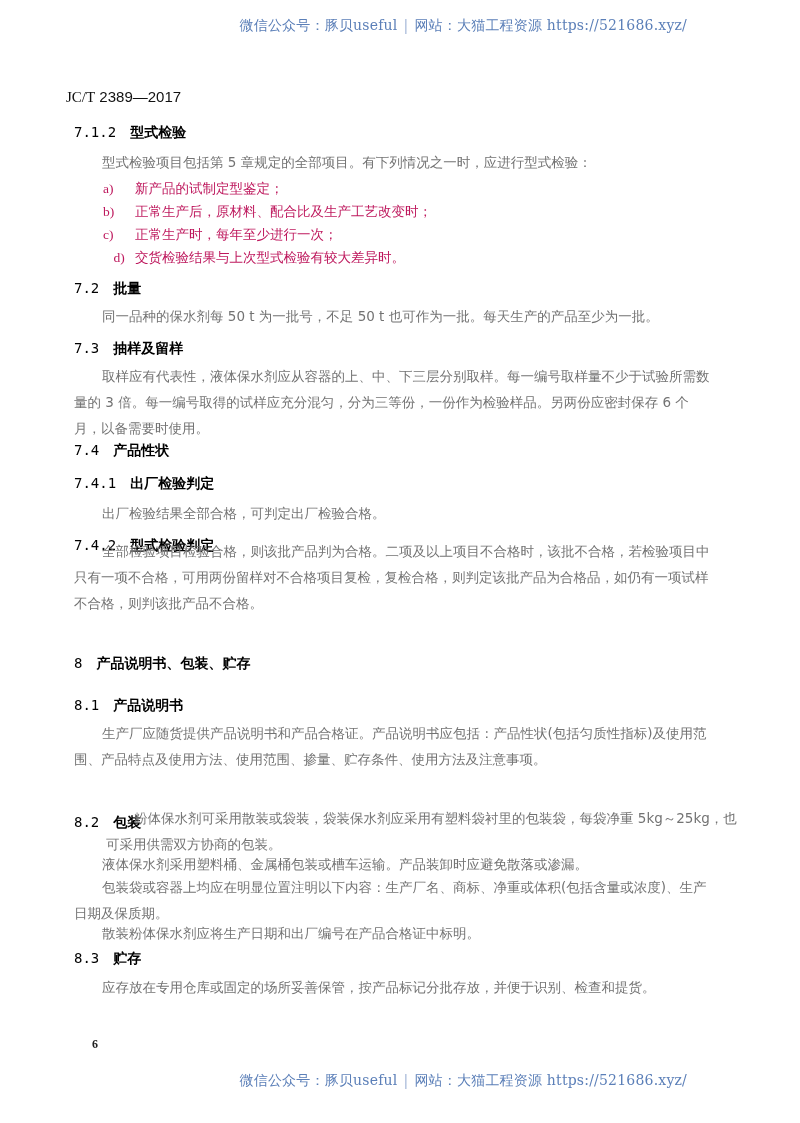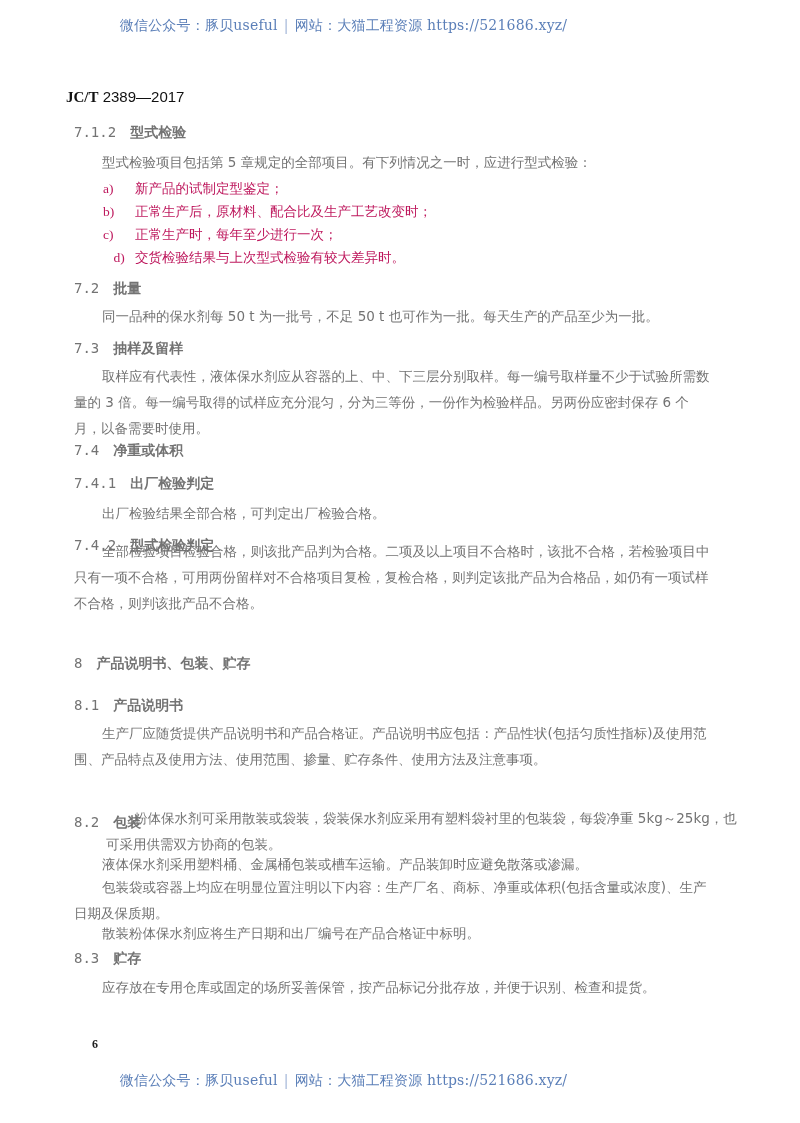--- a/index.html
+++ b/index.html
@@ -2,36 +2,36 @@
 <html><head>
   <meta charset="utf-8">
   <style>
     html, body { margin: 0; padding: 0; }
     body {
       width: 800px; height: 1123px; position: relative; overflow: hidden;
       background: #ffffff; color: #1a1a1a;
       font-family: "DejaVu Sans", "Liberation Sans", sans-serif;
     }
     .watermark {
-      position: absolute; left: 0; width: 687px; text-align: center;
+      position: absolute; left: 0; width: 687px; text-align: right;
       font-family: "DejaVu Serif", "Liberation Serif", serif;
       font-size: 14px; color: #5b7fb8; letter-spacing: 0.2px;
     }
     .wm-top { top: 17px; }
     .wm-bottom { top: 1072px; }
     .wm-sep { color: #9fb3d6; margin: 0 6px; }
     .std-code {
       position: absolute; left: 66px; top: 88px;
       font-family: "Liberation Sans", "DejaVu Sans", sans-serif;
       font-size: 15px; color: #111;
     }
-    .std-code b { font-family: "Liberation Serif", serif; font-weight: bold; }
+    .std-code b { font-family: "Liberation Serif", serif; font-weight: normal; }
     .page { position: absolute; left: 0; top: 0; width: 800px; }
     .h {
-      position: absolute; left: 74px; font-size: 14px; font-weight: bold; color: #737373;
+      position: absolute; left: 74px; font-size: 14px; font-weight: bold; color: #000000;
       white-space: nowrap;
     }
     .h .num { font-family: "DejaVu Sans Mono", "Liberation Mono", monospace; font-weight: normal; margin-right: 14px; }
     .p {
       position: absolute; left: 74px; width: 640px; font-size: 13.5px; line-height: 26px;
       color: #737373; text-indent: 28px;
     }
     .li {
       position: absolute; left: 103px; font-size: 13.5px; color: #be185d; white-space: nowrap;
     }
@@ -68,21 +68,21 @@
     <span class="num">7.2</span><span>批量</span>
   </div>
   <div class="p" style="top:303px;">同一品种的保水剂每 50 t 为一批号，不足 50 t 也可作为一批。每天生产的产品至少为一批。</div>
 
   <div class="h" style="top:340px;">
     <span class="num">7.3</span><span>抽样及留样</span>
   </div>
   <div class="p" style="top:363px;">取样应有代表性，液体保水剂应从容器的上、中、下三层分别取样。每一编号取样量不少于试验所需数量的 3 倍。每一编号取得的试样应充分混匀，分为三等份，一份作为检验样品。另两份应密封保存 6 个月，以备需要时使用。</div>
 
   <div class="h" style="top:442px;">
-    <span class="num">7.4</span><span>净重或体积</span>
+    <span class="num">7.4</span><span>产品性状</span>
   </div>
 
   <div class="h" style="top:475px;">
     <span class="num">7.4.1</span><span>出厂检验判定</span>
   </div>
   <div class="p" style="top:500px;">出厂检验结果全部合格，可判定出厂检验合格。</div>
 
   <div class="h" style="top:537px;">
     <span class="num">7.4.2</span><span>型式检验判定</span>
   </div>

